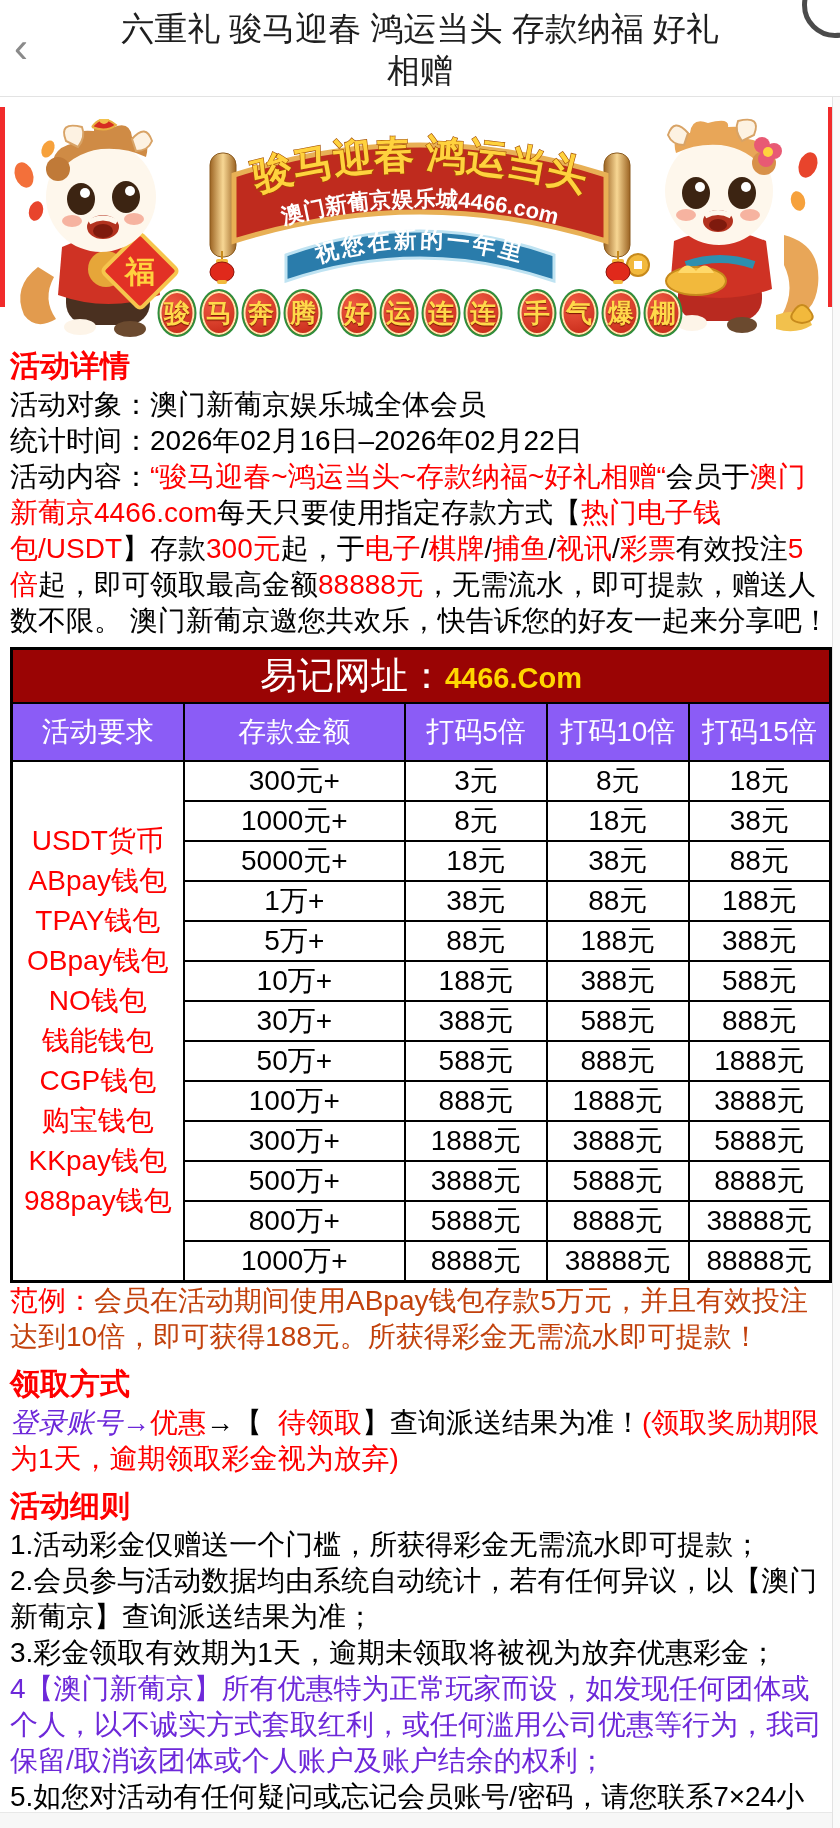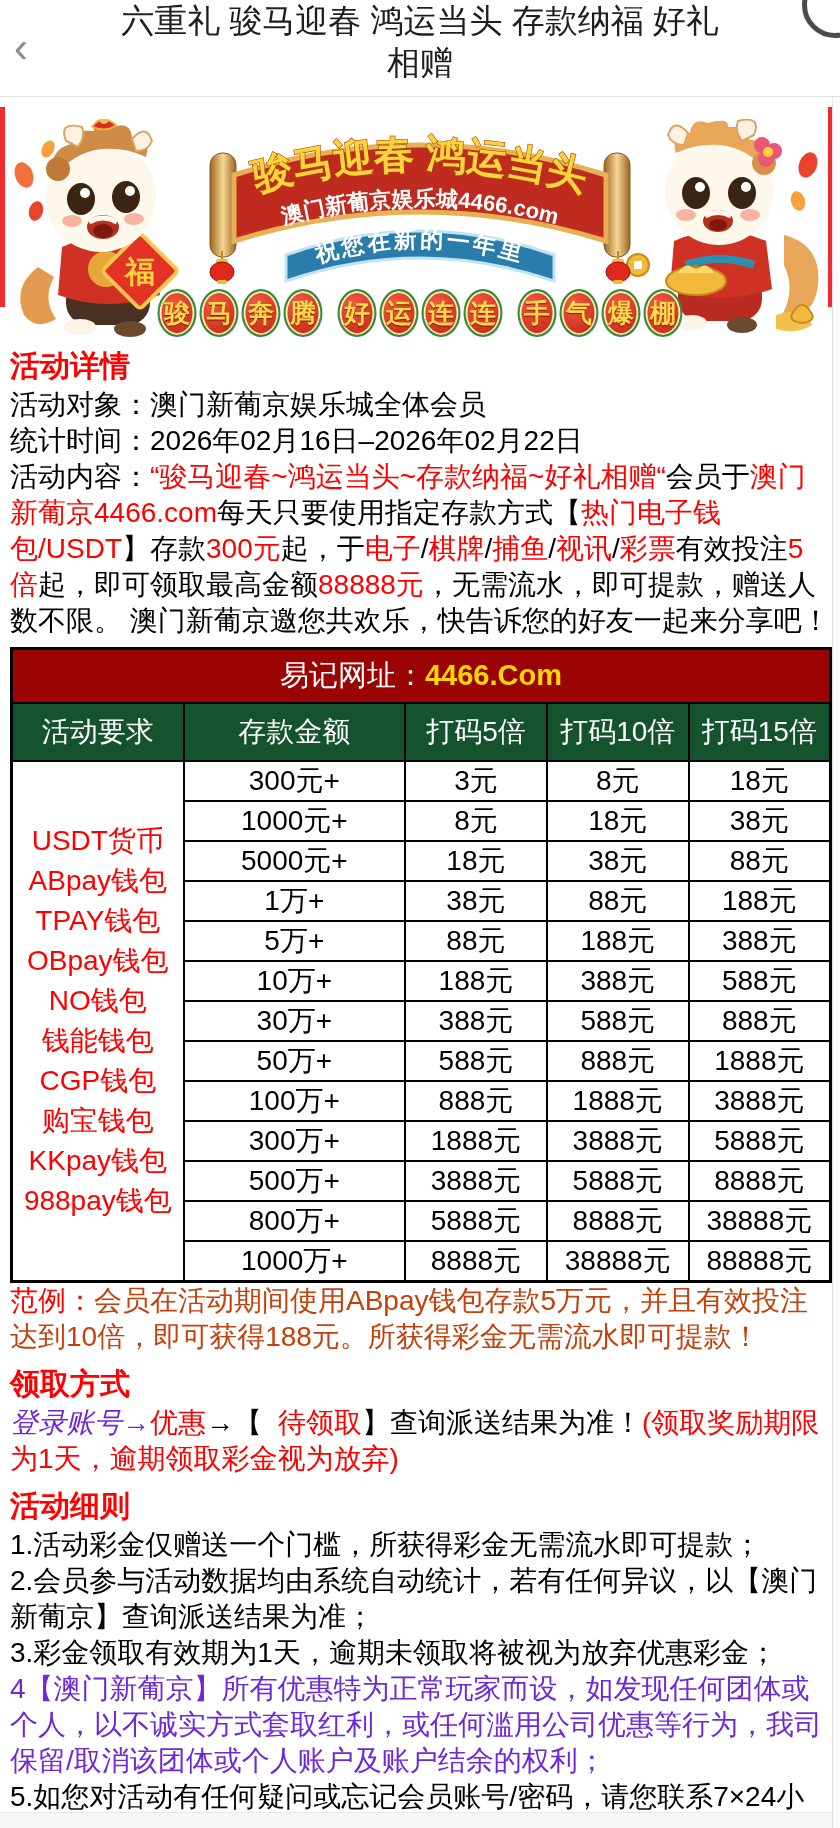--- a/index.html
+++ b/index.html
@@ -2,21 +2,21 @@
 <html><head>
 <meta charset="utf-8">
 <style>
   html,body{margin:0;padding:0;background:#ffffff;}
   .page{position:relative;width:840px;height:1828px;background:#fff;overflow:hidden;
         font-family:"Liberation Sans","DejaVu Sans",sans-serif;color:#000;}
   
   .hdr{position:relative;height:96px;background:#fff;border-bottom:1px solid #e3e3e3;}
   .back{position:absolute;left:14px;top:26px;width:40px;height:44px;color:#8a8a8a;
         font-size:42px;line-height:44px;font-weight:400;cursor:pointer;}
-  .hdr-title{margin:0 auto;padding-top:0;width:620px;text-align:center;
+  .hdr-title{margin:0 auto;padding-top:8px;width:620px;text-align:center;
         font-size:33px;line-height:42px;font-weight:500;color:#1e1e1e;}
   .scroll-arc{position:absolute;top:-28px;right:-28px;width:56px;height:56px;border-radius:50%;
         border:5px solid #4b4b4b;background:transparent;z-index:9;}
   .scroll-track{position:absolute;top:97px;right:0;bottom:0;width:7px;background:#fafafa;
         border-left:1px solid #e2e2e2;z-index:8;}
   
   .banner{position:relative;height:240px;background:#fff;}
   .edge-strip{position:absolute;top:10px;width:5px;height:200px;background:#f12b2b;}
   .edge-strip.l{left:0;} .edge-strip.r{right:7px;}
   .h-left{position:absolute;left:8px;top:22px;}
@@ -33,23 +33,23 @@
   
   .content{padding:0 10px;}
   .sec-h{color:#fe0000;font-size:30px;font-weight:bold;line-height:38px;margin:10px 0 2px;}
   .line{margin:0;font-size:28px;line-height:36px;color:#000;}
   
   table.bonus{width:822px;margin:8px auto 0;border-collapse:collapse;border:3px solid #000;
         table-layout:fixed;}
   table.bonus col.c1{width:21%;} table.bonus col.c2{width:27%;}
   table.bonus col.c3,table.bonus col.c4,table.bonus col.c5{width:17.3%;}
   .band-th{background:#9a0404;height:50px;text-align:center;border:2px solid #000;}
-  .band-label{color:#fff;font-size:29px;font-weight:500;}
+  .band-label{color:#fff;font-size:37px;font-weight:500;}
   .band-url{color:#ffd700;font-size:29px;font-weight:700;}
-  table.bonus th.colh{background:#14532d;color:#fff;font-size:28px;font-weight:500;
+  table.bonus th.colh{background:#8b5cf6;color:#fff;font-size:28px;font-weight:500;
         height:54px;border:2px solid #000;text-align:center;}
   table.bonus td{border:2px solid #000;height:36px;text-align:center;font-size:28px;
         color:#000;padding:0;background:#fff;}
   td.wallet-cell{vertical-align:middle;}
   .wallet{color:#fe0000;font-size:28px;line-height:40px;text-align:center;}
   
   .footer{position:absolute;left:0;right:0;bottom:0;height:15px;background:#f7f7f7;
         border-top:1px solid #e8e8e8;}
 </style>
 </head>

